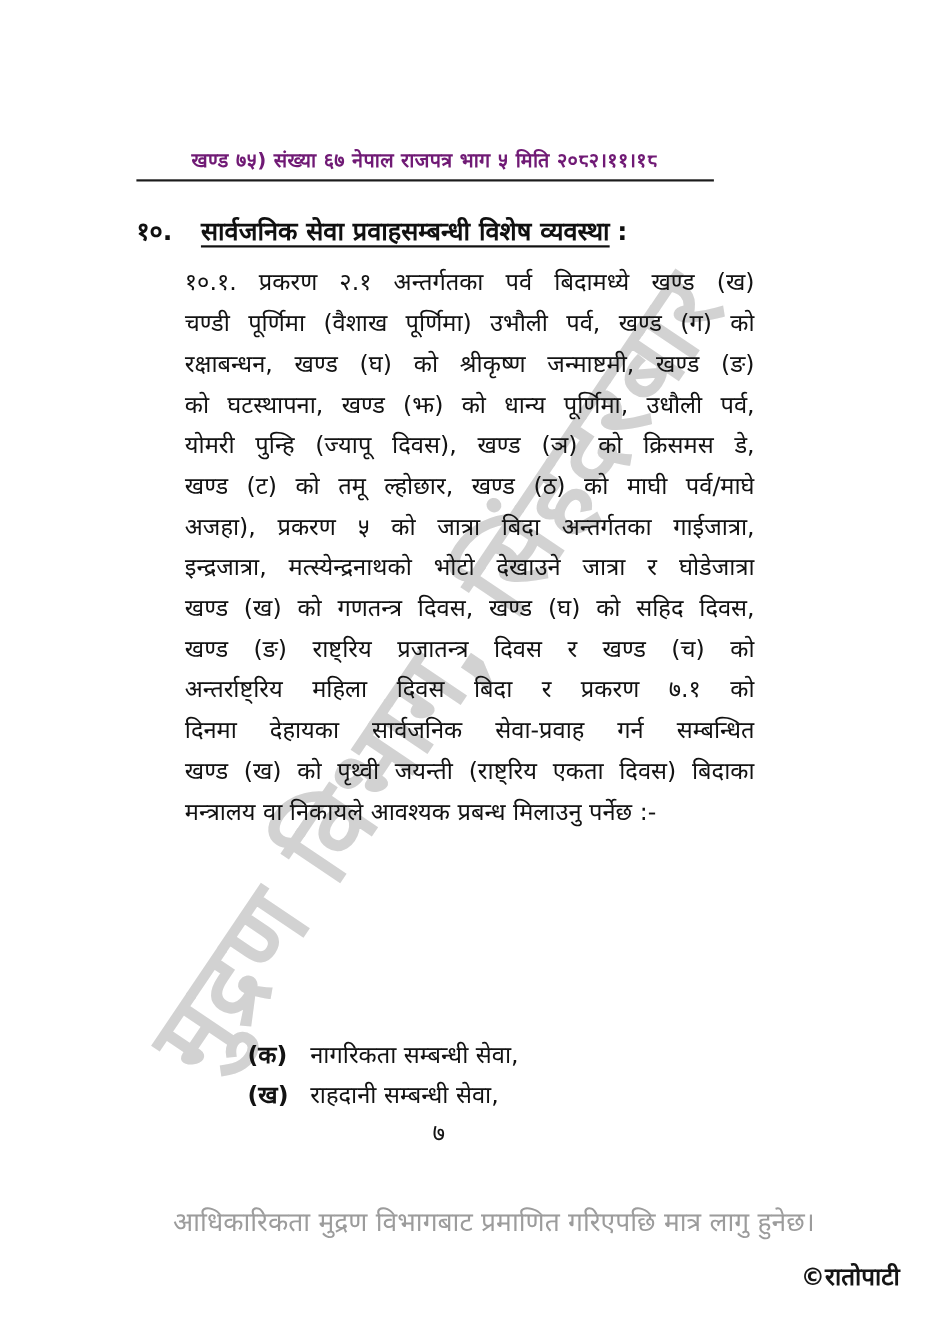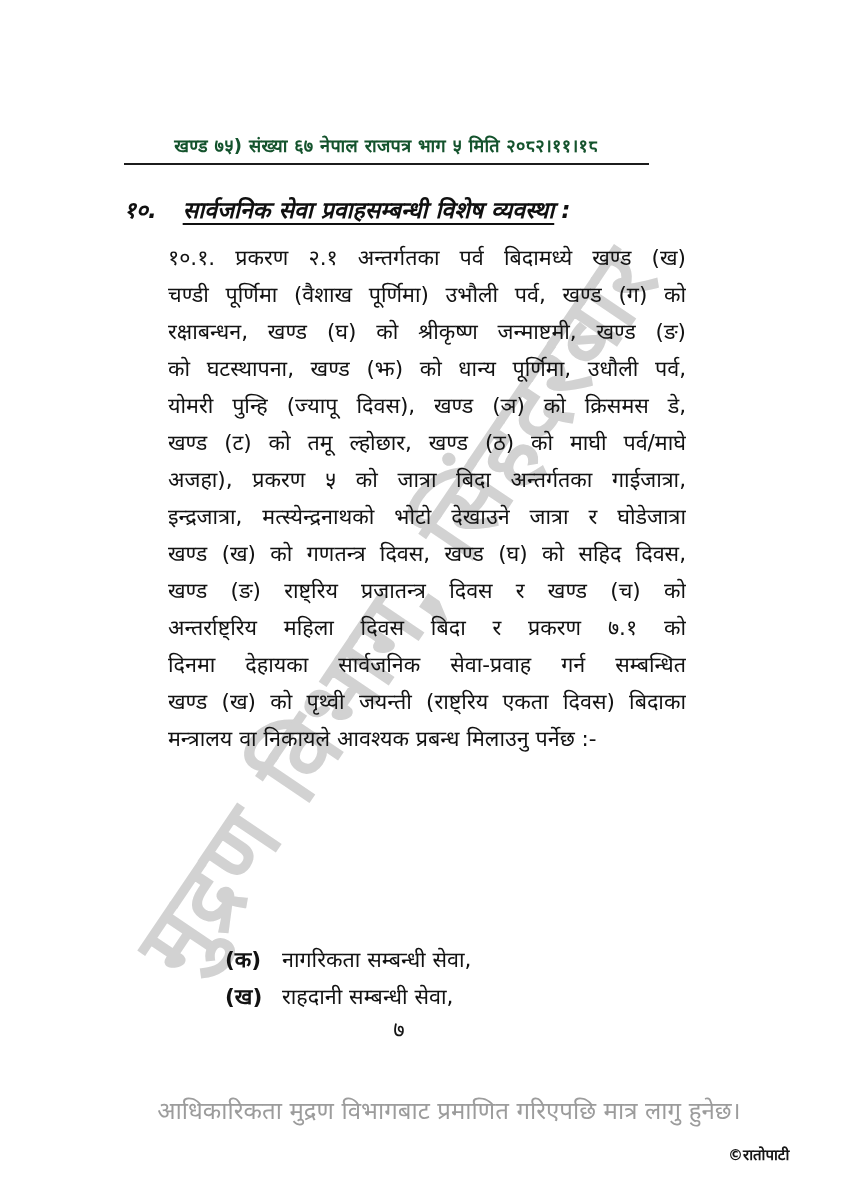--- a/index.html
+++ b/index.html
@@ -29,36 +29,35 @@
   }
   .content { position: absolute; inset: 0; z-index: 1; }
 
   .doc-header {
     position: absolute;
     top: 133px; left: 124px; width: 524px;
     text-align: center;
     font-size: 18px;
     font-weight: 700;
     letter-spacing: 0.3px;
-    color: #14532d;
+    color: #701a75;
   }
   .header-rule {
     position: absolute;
     top: 163px; left: 124px; width: 525px; height: 2px;
     background: #1c1c1c;
   }
 
   .section-heading {
     position: absolute;
     top: 193px; left: 124px;
     font-size: 23px;
     font-weight: 700;
     color: #101010;
     white-space: nowrap;
-    font-style: italic;
   }
   .section-number { display: inline-block; margin-right: 26px; }
   .section-title {
     text-decoration: underline;
     text-decoration-thickness: 2px;
     text-underline-offset: 5px;
   }
   .section-colon { margin-left: 7px; }
 
   .paragraph {
@@ -100,21 +99,21 @@
     position: absolute;
     top: 1093px; left: 124px; width: 650px;
     text-align: center;
     font-size: 24px;
     color: #9c9c9c;
   }
 
   .credit {
     position: absolute;
     top: 1144px; left: 728px;
-    font-size: 15px;
+    font-size: 22px;
     font-weight: 700;
     color: #151515;
     white-space: nowrap;
   }
 </style>
 </head>
 <body>
 
 <div class="page">
 

